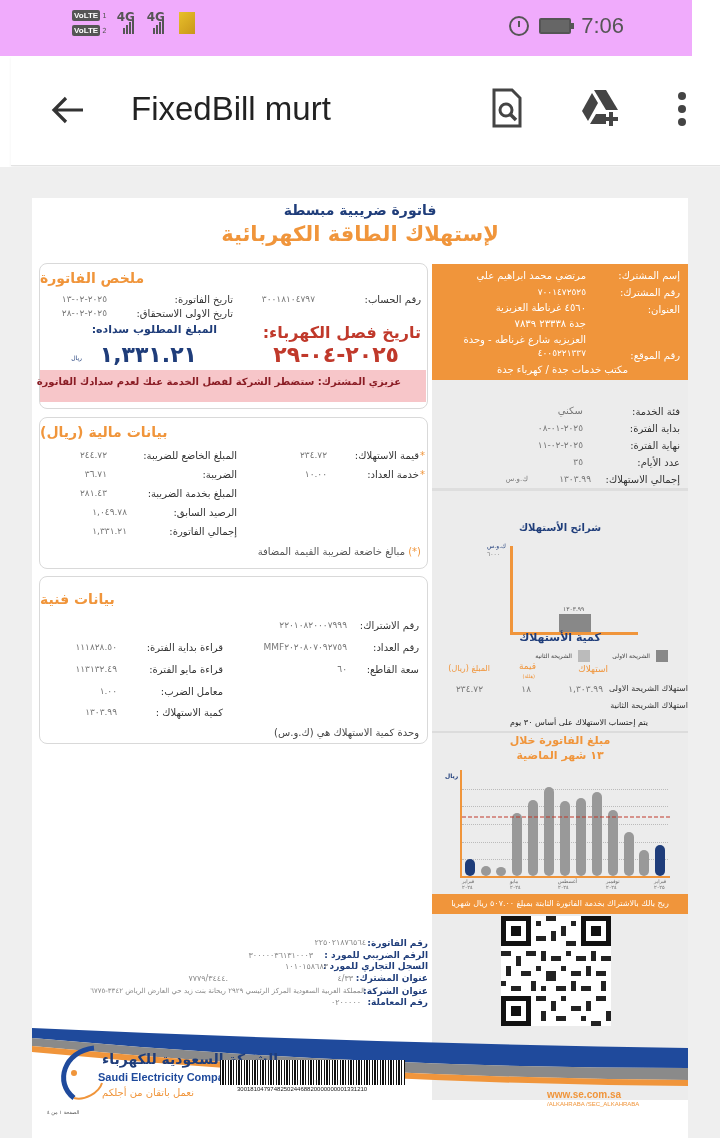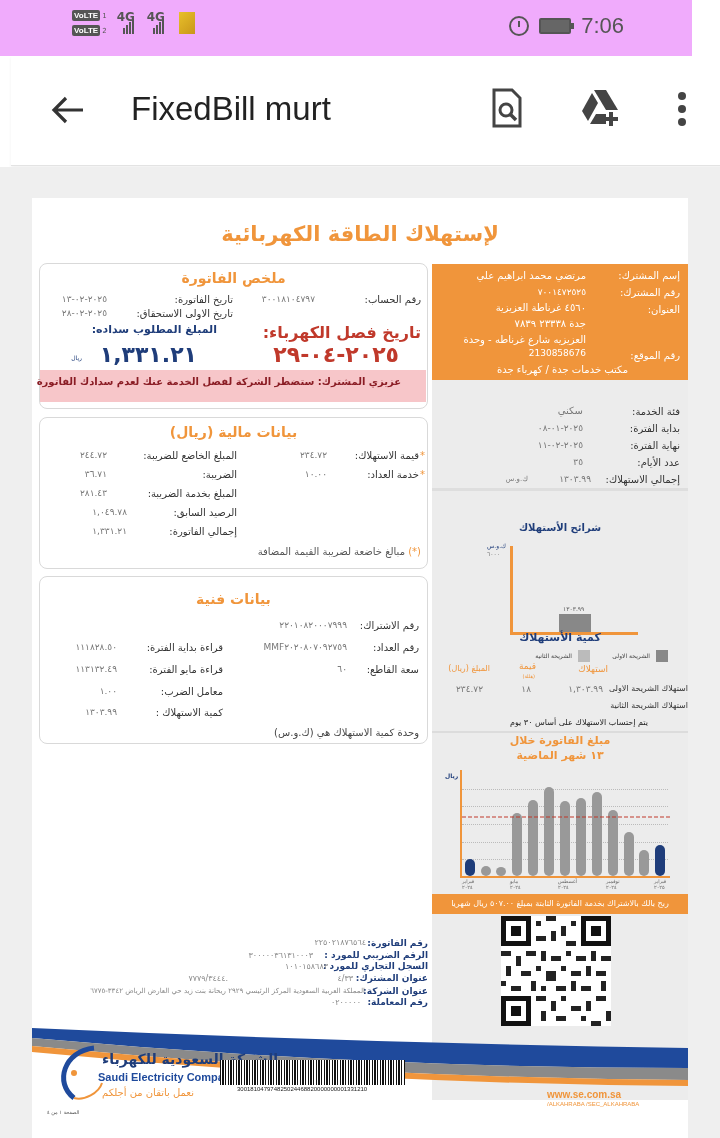--- a/index.html
+++ b/index.html
@@ -21,21 +21,21 @@
   .battery::after { content: ""; position: absolute; right: -5px; top: 3px; width: 3px; height: 6px; background: #555; }
   .appbar { position: absolute; top: 56px; left: 0; width: 720px; height: 110px; background: #fff; border-bottom: 1px solid #e3e3e3; box-shadow: 0 2px 3px rgba(0,0,0,0.06); margin-left: 11px; }
   .back-btn { position: absolute; left: 36px; top: 34px; width: 40px; height: 40px; }
   .title { position: absolute; left: 120px; top: 34px; font-size: 33px; color: #222; font-family: "Liberation Sans", sans-serif; }
   .ic-btn { position: absolute; top: 30px; width: 44px; height: 44px; }
   .viewer { position: absolute; top: 167px; left: 0; width: 720px; height: 971px; background: #efefef; }
   .page { position: absolute; left: 32px; top: 31px; width: 656px; height: 1094px; background: #fff; overflow: hidden; direction: rtl; }
   .hdr1 { position: absolute; top: 4px; left: 0; width: 656px; text-align: center; font-size: 14px; font-weight: bold; color: #1f3d7a; }
   .hdr2 { position: absolute; top: 24px; left: 0; width: 656px; text-align: center; font-size: 21px; font-weight: bold; color: #f0953b; }
   .box { position: absolute; background: #fff; border: 1.5px solid #d9d9d9; border-radius: 8px; }
-  .box h3 { text-align: center; color: #f0953b; font-size: 14px; font-weight: bold; margin-top: 6px; }
+  .box h3 { text-align: left; color: #f0953b; font-size: 14px; font-weight: bold; margin-top: 6px; }
   .lbl { color: #333; font-size: 10px; }
   .val { color: #777; font-size: 9px; direction: ltr; unicode-bidi: isolate; }
   .abs { position: absolute; white-space: nowrap; }
   .rightcol { position: absolute; right: 0; top: 66px; width: 256px; height: 836px; background: #ececec; }
   .orange-card { position: absolute; right: 0; top: 0; width: 256px; height: 116px; background: #f0953b; color: #fff; font-size: 10px; }
   .orange-card .abs { color: #fff; }
   .chart-title { color: #1f3d7a; font-weight: bold; font-size: 10px; text-align: center; }
   .legend-sq { display: inline-block; width: 12px; height: 12px; vertical-align: middle; }
   .promo { position: absolute; right: 0; width: 256px; height: 20px; background: #f0953b; color: #fff; font-size: 8px; text-align: center; line-height: 20px; }
   .qr { position: absolute; background: #fff; }
@@ -109,34 +109,35 @@
         <circle cx="15" cy="10" r="4" fill="#444"></circle>
         <circle cx="15" cy="23" r="4" fill="#444"></circle>
         <circle cx="15" cy="36" r="4" fill="#444"></circle>
       </svg>
   </div>
 </div>
 
 <div class="viewer">
   <div class="page">
 
+    <div class="hdr1">فاتورة ضريبية مبسطة</div>
     <div class="hdr2">لإستهلاك الطاقة الكهربائية</div>
 
     <div class="rightcol">
       <div class="orange-card">
         <span class="abs" style="right:8px;top:6px">إسم المشترك:</span>
         <span class="abs" style="right:102px;top:6px">مرتضي محمد ابراهيم علي</span>
         <span class="abs" style="right:8px;top:23px">رقم المشترك:</span>
         <span class="abs" style="right:102px;top:23px;font-size:9px">٧٠٠١٤٧٢٥٢٥</span>
         <span class="abs" style="right:8px;top:40px">العنوان:</span>
         <span class="abs" style="right:102px;top:38px">٤٥٦٠ غرناطة العزيزية</span>
         <span class="abs" style="right:102px;top:54px">جدة ٢٣٣٣٨ ٧٨٣٩</span>
         <span class="abs" style="right:102px;top:70px">العزيزيه شارع غرناطه - وحدة</span>
         <span class="abs" style="right:8px;top:86px">رقم الموقع:</span>
-        <span class="abs" style="right:102px;top:84px;font-size:9px">2130858676</span>
+        <span class="abs" style="right:102px;top:84px;font-size:9px">٤٠٠٥٢٢١٣٣٧</span>
         <span class="abs" style="right:60px;top:100px">مكتب خدمات جدة / كهرباء جدة</span>
       </div>
 
       <div>
         <span class="abs lbl" style="right:8px;top:142px">فئة الخدمة:</span>
         <span class="abs val" style="right:105px;top:141px;font-size:10px">سكني</span>
         <span class="abs lbl" style="right:8px;top:159px">بداية الفترة:</span>
         <span class="abs val" style="right:105px;top:159px">٢٠٢٥-٠١-٠٨</span>
         <span class="abs lbl" style="right:8px;top:176px">نهاية الفترة:</span>
         <span class="abs val" style="right:105px;top:176px">٢٠٢٥-٠٢-١١</span>

